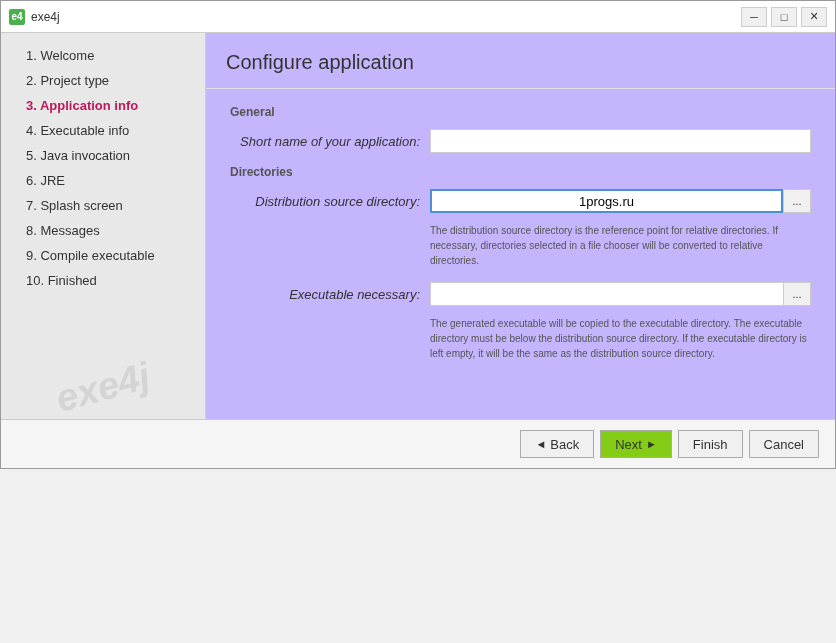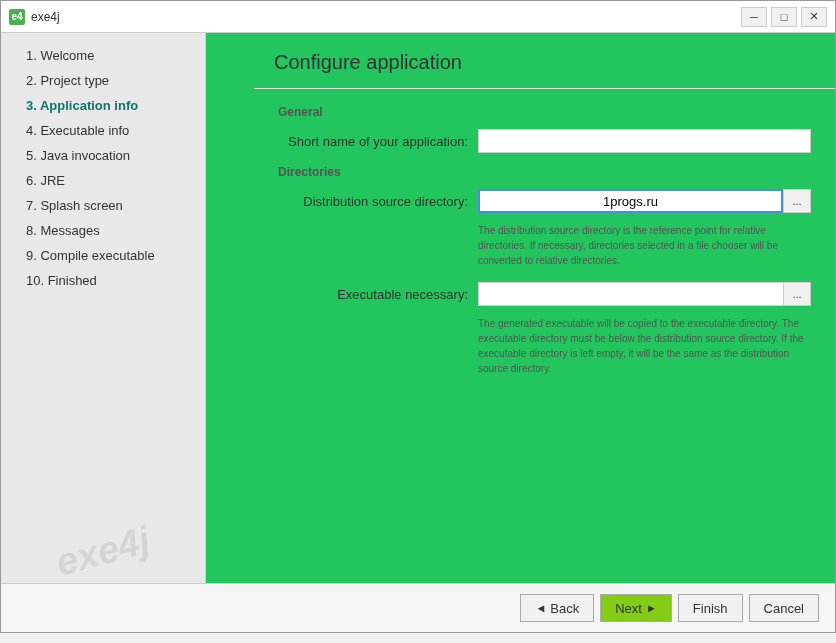--- a/index.html
+++ b/index.html
@@ -1,20 +1,20 @@
 <!DOCTYPE html>
 <html><head>
   <meta charset="utf-8">
   <style>
     * { box-sizing: border-box; margin: 0; padding: 0; }
     body { font-family: 'Segoe UI', Arial, sans-serif; font-size: 13px; background: #f0f0f0; }
 
     .window {
       width: 836px;
-      height: 633px;
+      height: 469px;
       background: #f0f0f0;
       border: 1px solid #999;
       display: flex;
       flex-direction: column;
       overflow: hidden;
     }
 
     .title-bar {
       background: #fff;
       height: 32px;
@@ -91,30 +91,29 @@
 
     .sidebar-item {
       padding: 5px 12px;
       cursor: pointer;
       color: #333;
       font-size: 13px;
     }
 
     .sidebar-item.active {
       font-weight: bold;
-      color: #0f766e;
+      color: #be185d;
     }
 
     .main {
       flex: 1;
-      background: #22c55e;
+      background: #c4b5fd;
       display: flex;
       flex-direction: column;
       overflow: hidden;
-      padding-left: 48px;
     }
 
     .main-header {
       padding: 18px 20px 14px 20px;
       border-bottom: 1px solid #e0e0e0;
     }
 
     .main-title {
       font-size: 20px;
       font-weight: 300;
@@ -140,20 +139,21 @@
       margin-bottom: 10px;
     }
 
     .form-label {
       width: 200px;
       text-align: right;
       padding-right: 10px;
       color: #333;
       font-size: 13px;
       flex-shrink: 0;
+      font-style: italic;
     }
 
     .form-input {
       flex: 1;
       height: 24px;
       border: 1px solid #ccc;
       padding: 2px 4px;
       font-size: 13px;
       outline: none;
       background: #fff;

